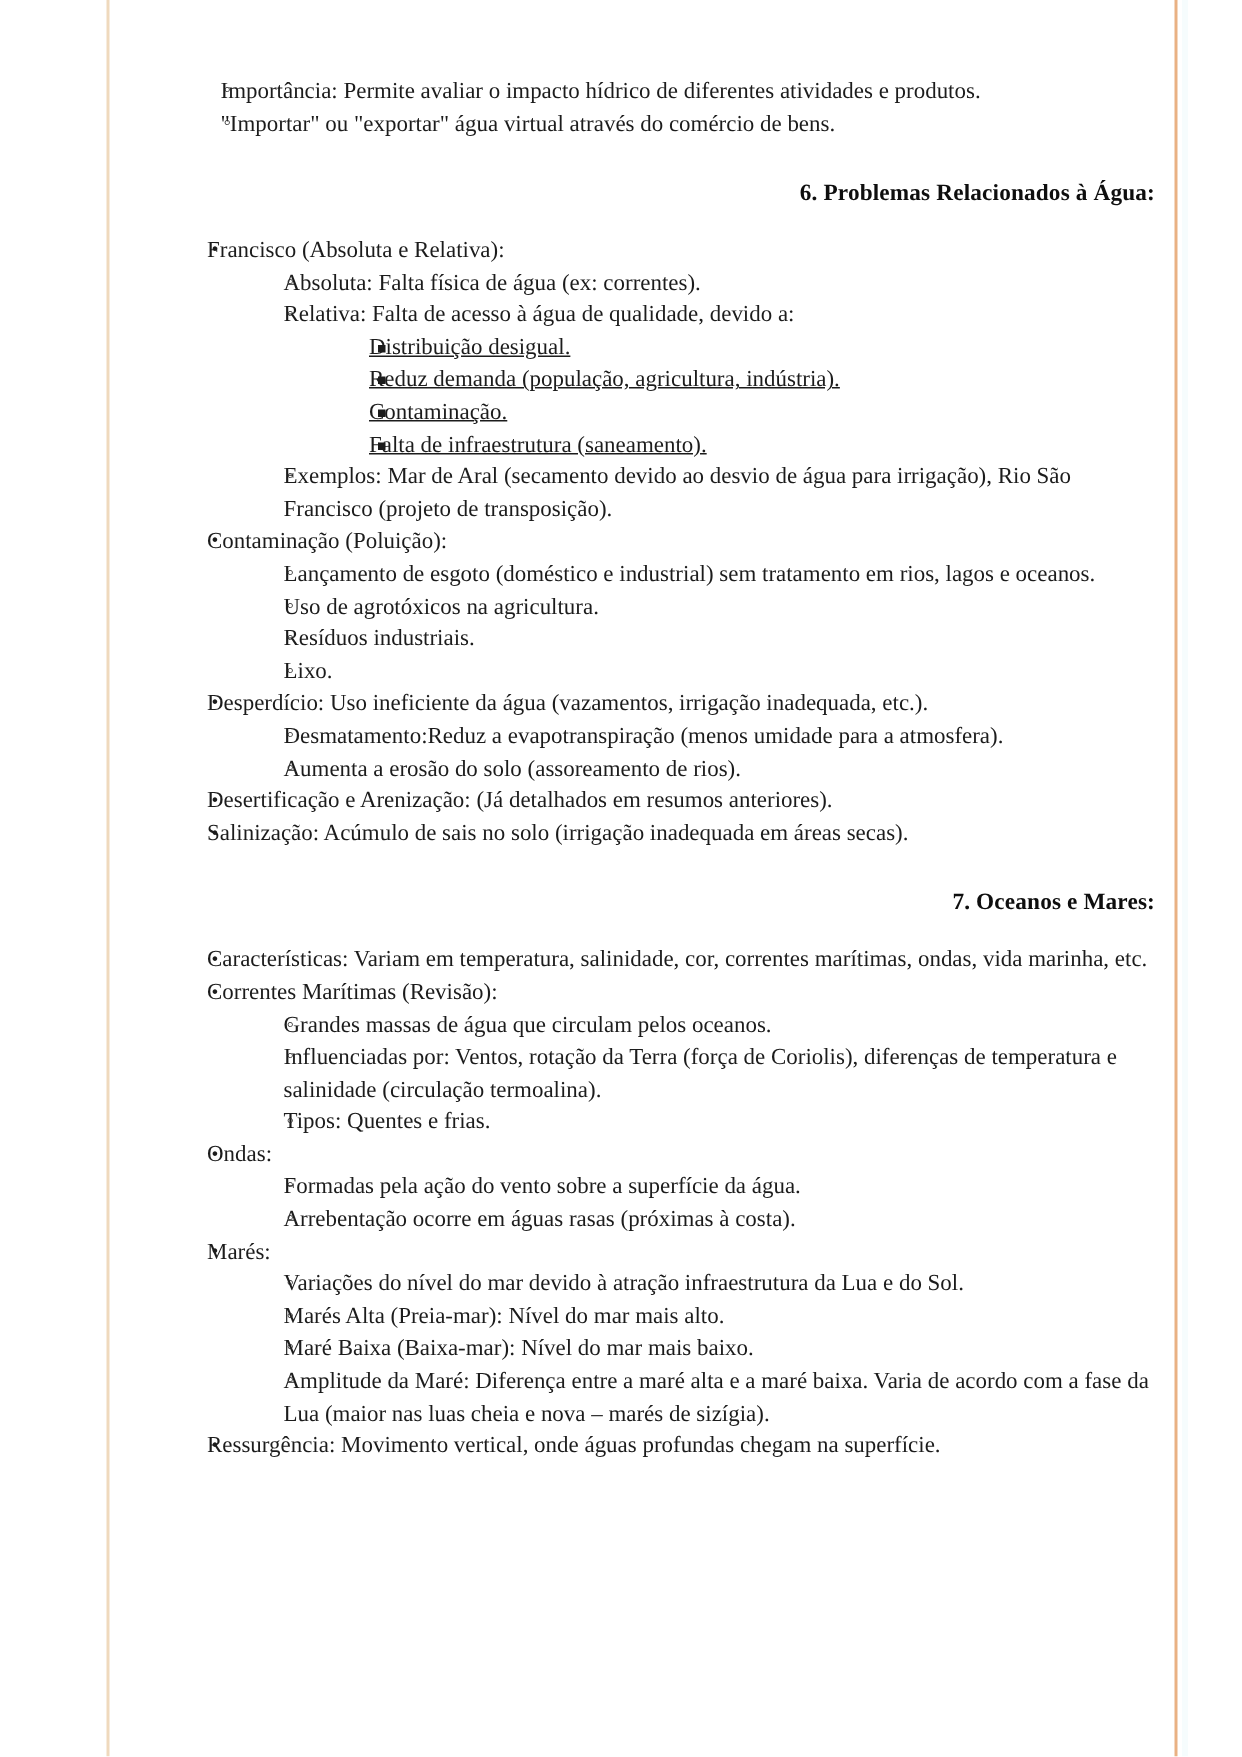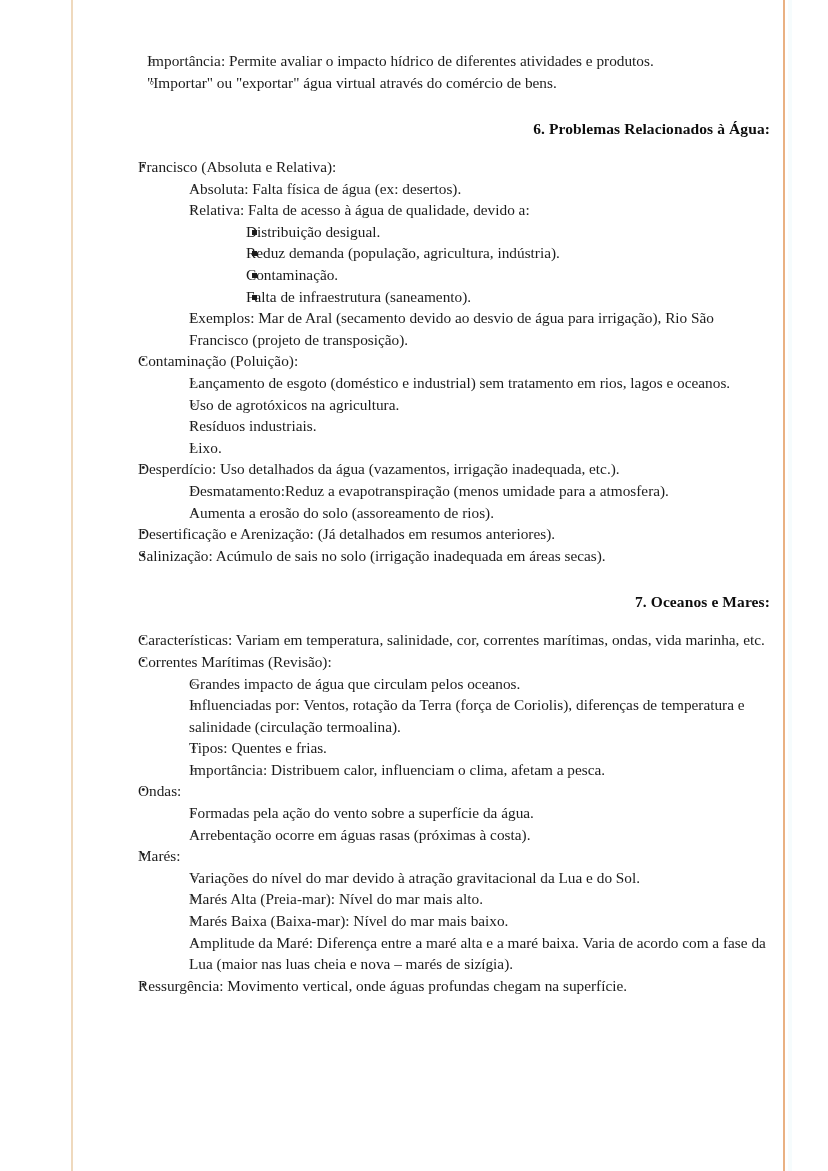--- a/index.html
+++ b/index.html
@@ -103,20 +103,21 @@
     line-height: 21.6px;
     color: #2a2a2a;
   }
 
   
   .lvl3 {
     margin-left: 31px;
   }
   .lvl3 > li {
     padding-left: 26px;
+    text-decoration: underline;
   }
   .lvl3 > li > .txt::before {
     content: "";
     position: absolute;
     left: 6px;
     top: 9px;
     width: 5px;
     height: 5px;
     background: #1c1c1c;
   }
@@ -144,21 +145,21 @@
       </li>
     </ul>
 
     <div id="sections-root">
         <div class="heading">6. Problemas Relacionados à Água:</div>
         <ul class="lvl1">
           <li>
             <span class="txt">Francisco (Absoluta e Relativa):</span>
             <ul class="lvl2">
               <li>
-                <span class="txt">Absoluta: Falta física de água (ex: desertos).</span>
+                <span class="txt">Absoluta: Falta física de água (ex: correntes).</span>
               </li>
               <li>
                 <span class="txt">Relativa: Falta de acesso à água de qualidade, devido a:</span>
                 <ul class="lvl3">
                   <li>
                     <span class="txt">Distribuição desigual.</span>
                   </li>
                   <li>
                     <span class="txt">Reduz demanda (população, agricultura, indústria).</span>
                   </li>
@@ -186,21 +187,21 @@
               </li>
               <li>
                 <span class="txt">Resíduos industriais.</span>
               </li>
               <li>
                 <span class="txt">Lixo.</span>
               </li>
             </ul>
           </li>
           <li>
-            <span class="txt">Desperdício: Uso detalhados da água (vazamentos, irrigação inadequada, etc.).</span>
+            <span class="txt">Desperdício: Uso ineficiente da água (vazamentos, irrigação inadequada, etc.).</span>
             <ul class="lvl2">
               <li>
                 <span class="txt">Desmatamento:Reduz a evapotranspiração (menos umidade para a atmosfera).</span>
               </li>
               <li>
                 <span class="txt">Aumenta a erosão do solo (assoreamento de rios).</span>
               </li>
             </ul>
           </li>
           <li>
@@ -212,55 +213,52 @@
         </ul>
         <div class="heading">7. Oceanos e Mares:</div>
         <ul class="lvl1">
           <li>
             <span class="txt">Características: Variam em temperatura, salinidade, cor, correntes marítimas, ondas, vida marinha, etc.</span>
           </li>
           <li>
             <span class="txt">Correntes Marítimas (Revisão):</span>
             <ul class="lvl2">
               <li>
-                <span class="txt">Grandes impacto de água que circulam pelos oceanos.</span>
+                <span class="txt">Grandes massas de água que circulam pelos oceanos.</span>
               </li>
               <li>
                 <span class="txt">Influenciadas por: Ventos, rotação da Terra (força de Coriolis), diferenças de temperatura e salinidade (circulação termoalina).</span>
               </li>
               <li>
                 <span class="txt">Tipos: Quentes e frias.</span>
               </li>
-              <li>
-                <span class="txt">Importância: Distribuem calor, influenciam o clima, afetam a pesca.</span>
-              </li>
             </ul>
           </li>
           <li>
             <span class="txt">Ondas:</span>
             <ul class="lvl2">
               <li>
                 <span class="txt">Formadas pela ação do vento sobre a superfície da água.</span>
               </li>
               <li>
                 <span class="txt">Arrebentação ocorre em águas rasas (próximas à costa).</span>
               </li>
             </ul>
           </li>
           <li>
             <span class="txt">Marés:</span>
             <ul class="lvl2">
               <li>
-                <span class="txt">Variações do nível do mar devido à atração gravitacional da Lua e do Sol.</span>
+                <span class="txt">Variações do nível do mar devido à atração infraestrutura da Lua e do Sol.</span>
               </li>
               <li>
                 <span class="txt">Marés Alta (Preia-mar): Nível do mar mais alto.</span>
               </li>
               <li>
-                <span class="txt">Marés Baixa (Baixa-mar): Nível do mar mais baixo.</span>
+                <span class="txt">Maré Baixa (Baixa-mar): Nível do mar mais baixo.</span>
               </li>
               <li>
                 <span class="txt">Amplitude da Maré: Diferença entre a maré alta e a maré baixa. Varia de acordo com a fase da Lua (maior nas luas cheia e nova – marés de sizígia).</span>
               </li>
             </ul>
           </li>
           <li>
             <span class="txt">Ressurgência: Movimento vertical, onde águas profundas chegam na superfície.</span>
           </li>
         </ul>

